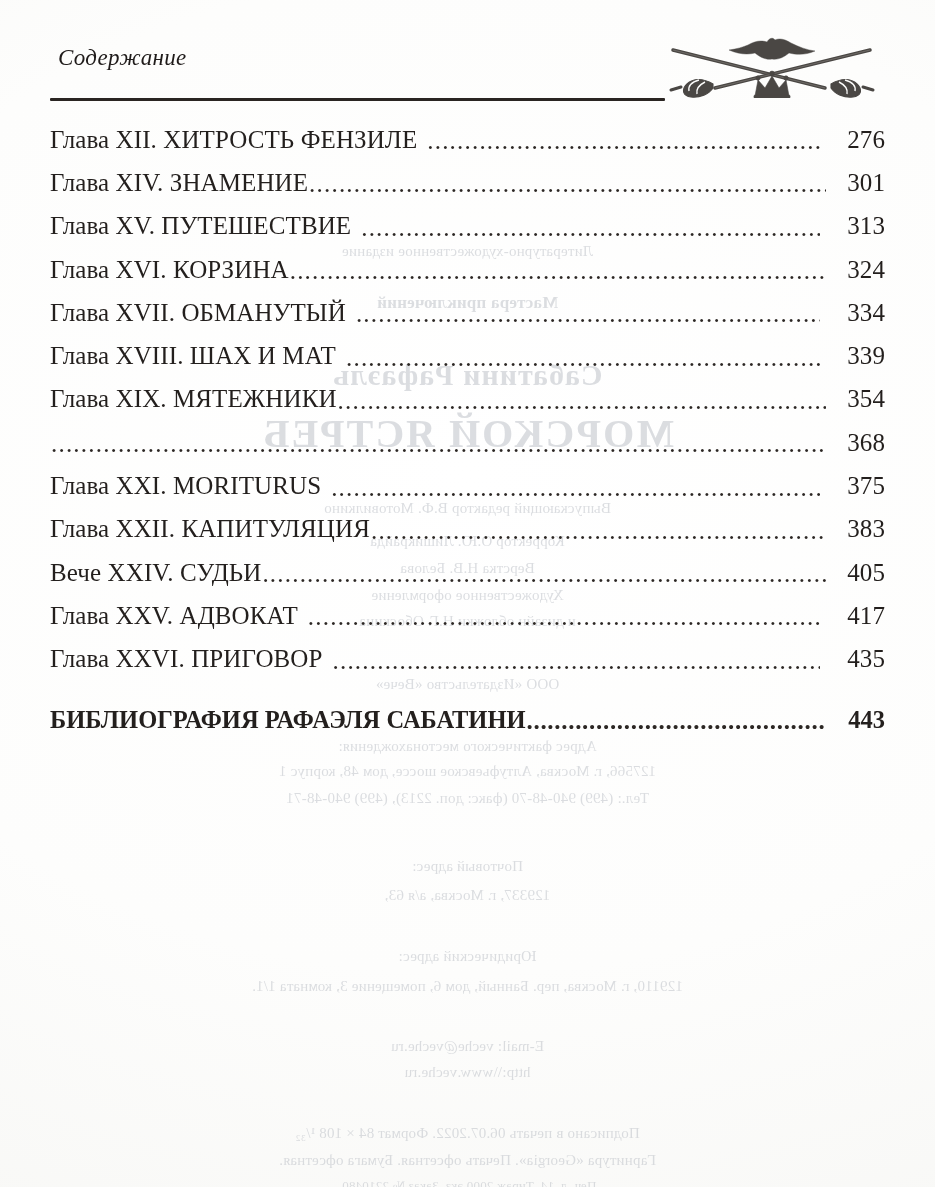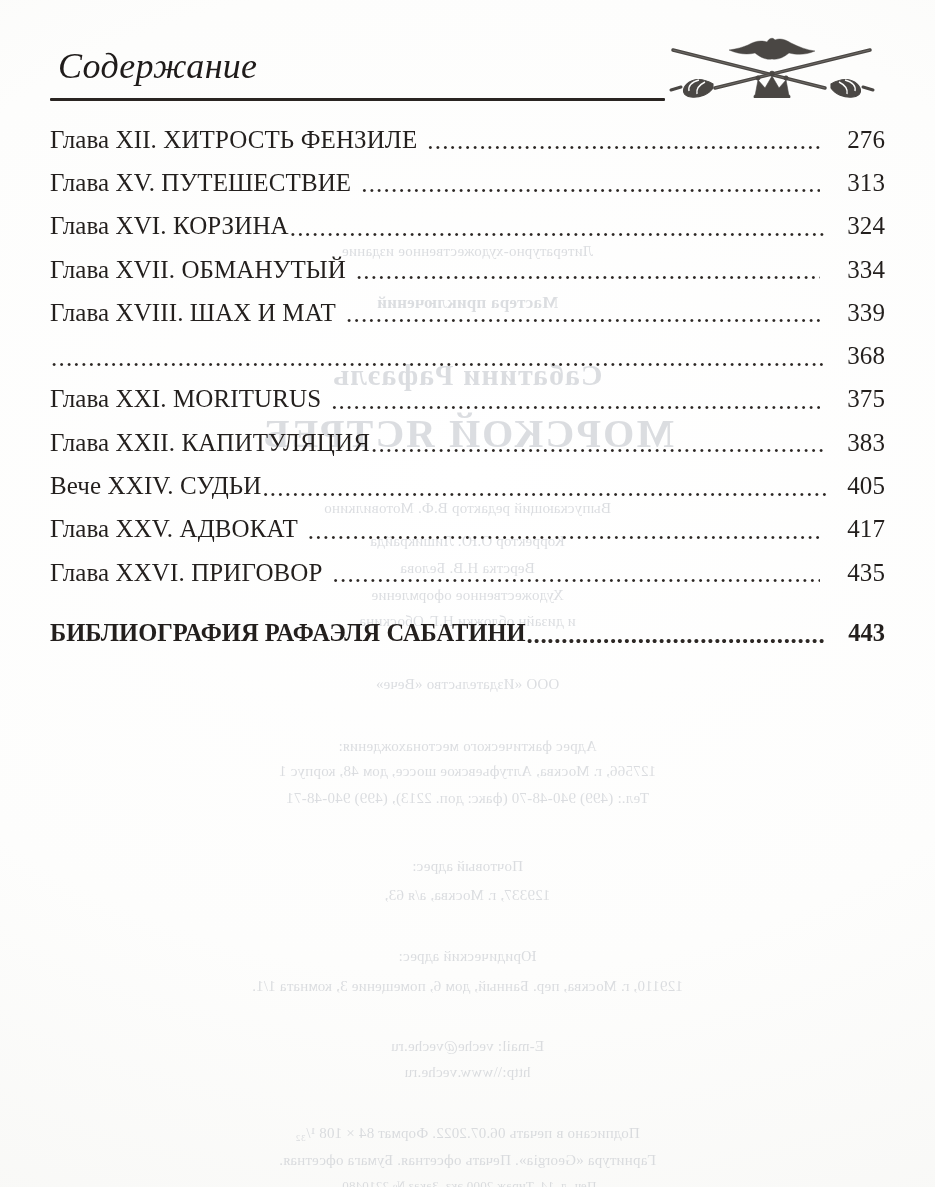--- a/index.html
+++ b/index.html
@@ -53,21 +53,21 @@
   .header {
     position: absolute;
     top: 0; left: 0; right: 0;
     height: 110px;
     z-index: 3;
   }
   .toc-title {
     position: absolute;
     left: 58px;
     top: 45px;
-    font-size: 36px;
+    font-size: 23px;
     font-style: italic;
     color: #1f1b1a;
     letter-spacing: .3px;
   }
   .header-rule {
     position: absolute;
     left: 50px;
     top: 98px;
     width: 615px;
     height: 3px;
@@ -213,39 +213,49 @@
     </svg>
   </div>
 </div>
 
 <div class="toc" id="toc-list">
     <div class="toc-row gap-wide">
       <span class="toc-label">Глава XII. ХИТРОСТЬ ФЕНЗИЛЕ</span>
       <span class="toc-leader"></span>
       <span class="toc-page">276</span>
     </div>
+    <div class="toc-row gap-tight">
+      <span class="toc-label">Глава XIV. ЗНАМЕНИЕ</span>
+      <span class="toc-leader"></span>
+      <span class="toc-page">301</span>
+    </div>
     <div class="toc-row gap-wide">
       <span class="toc-label">Глава XV. ПУТЕШЕСТВИЕ</span>
       <span class="toc-leader"></span>
       <span class="toc-page">313</span>
     </div>
     <div class="toc-row gap-tight">
       <span class="toc-label">Глава XVI. КОРЗИНА</span>
       <span class="toc-leader"></span>
       <span class="toc-page">324</span>
     </div>
     <div class="toc-row gap-wide">
       <span class="toc-label">Глава XVII. ОБМАНУТЫЙ</span>
       <span class="toc-leader"></span>
       <span class="toc-page">334</span>
     </div>
     <div class="toc-row gap-wide">
       <span class="toc-label">Глава XVIII. ШАХ И МАТ</span>
       <span class="toc-leader"></span>
       <span class="toc-page">339</span>
+    </div>
+    <div class="toc-row gap-tight">
+      <span class="toc-label">Глава XIX. МЯТЕЖНИКИ</span>
+      <span class="toc-leader"></span>
+      <span class="toc-page">354</span>
     </div>
     <div class="toc-row gap-tight">
       <span class="toc-leader"></span>
       <span class="toc-page">368</span>
     </div>
     <div class="toc-row gap-wide">
       <span class="toc-label">Глава XXI. MORITURUS</span>
       <span class="toc-leader"></span>
       <span class="toc-page">375</span>
     </div>

